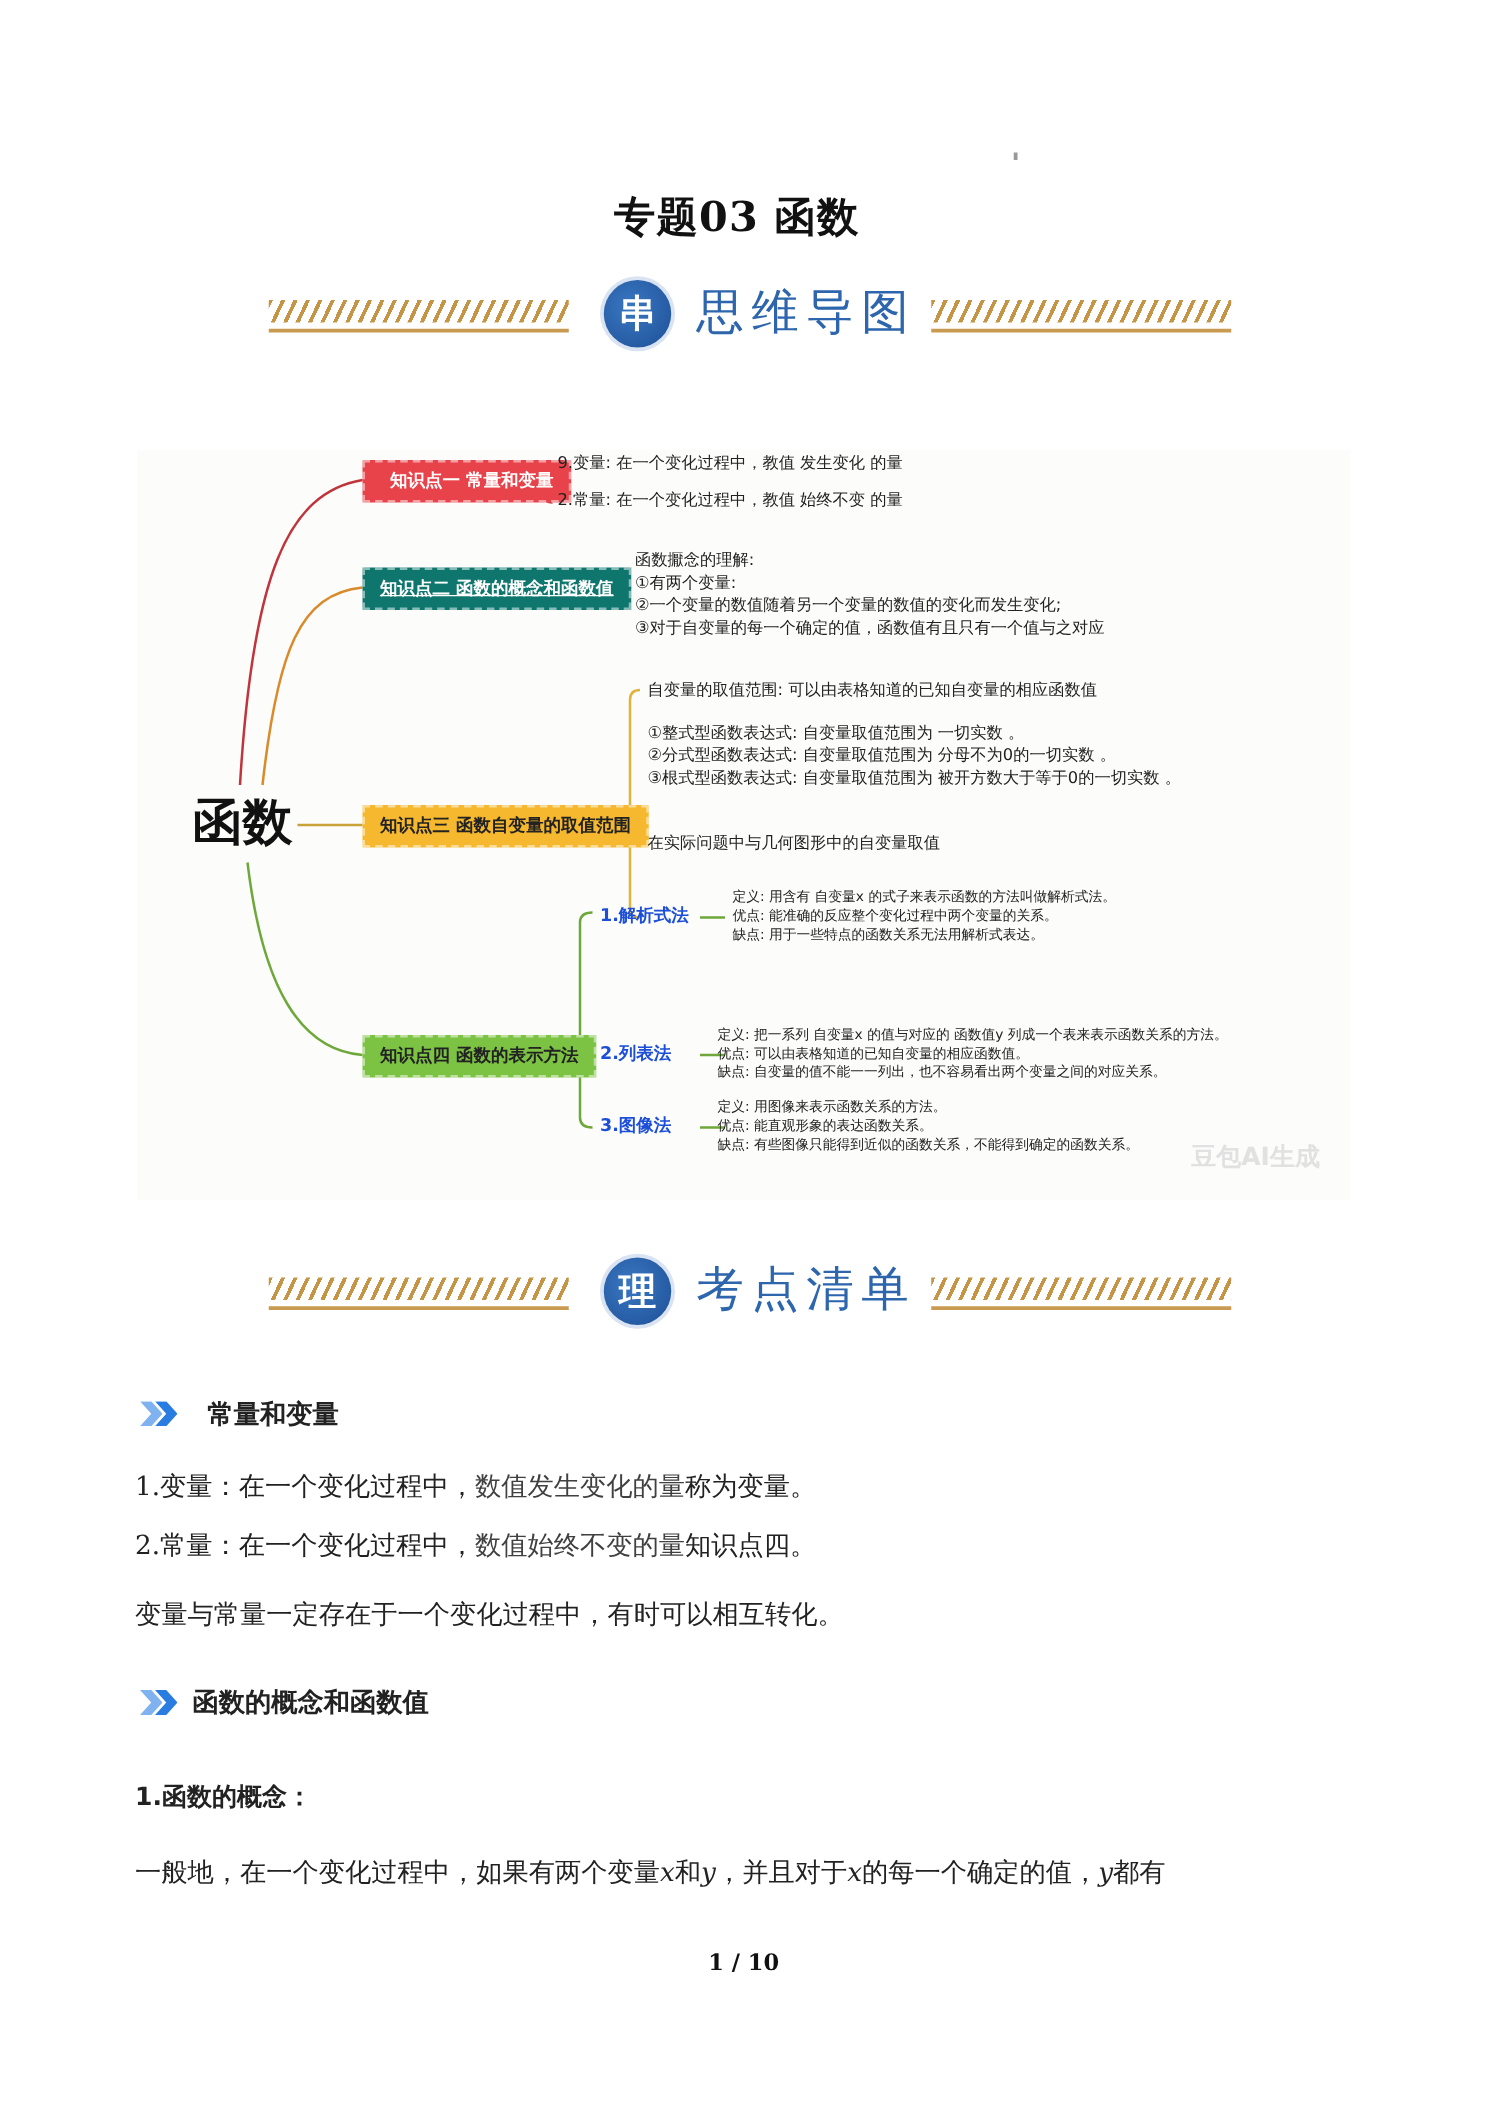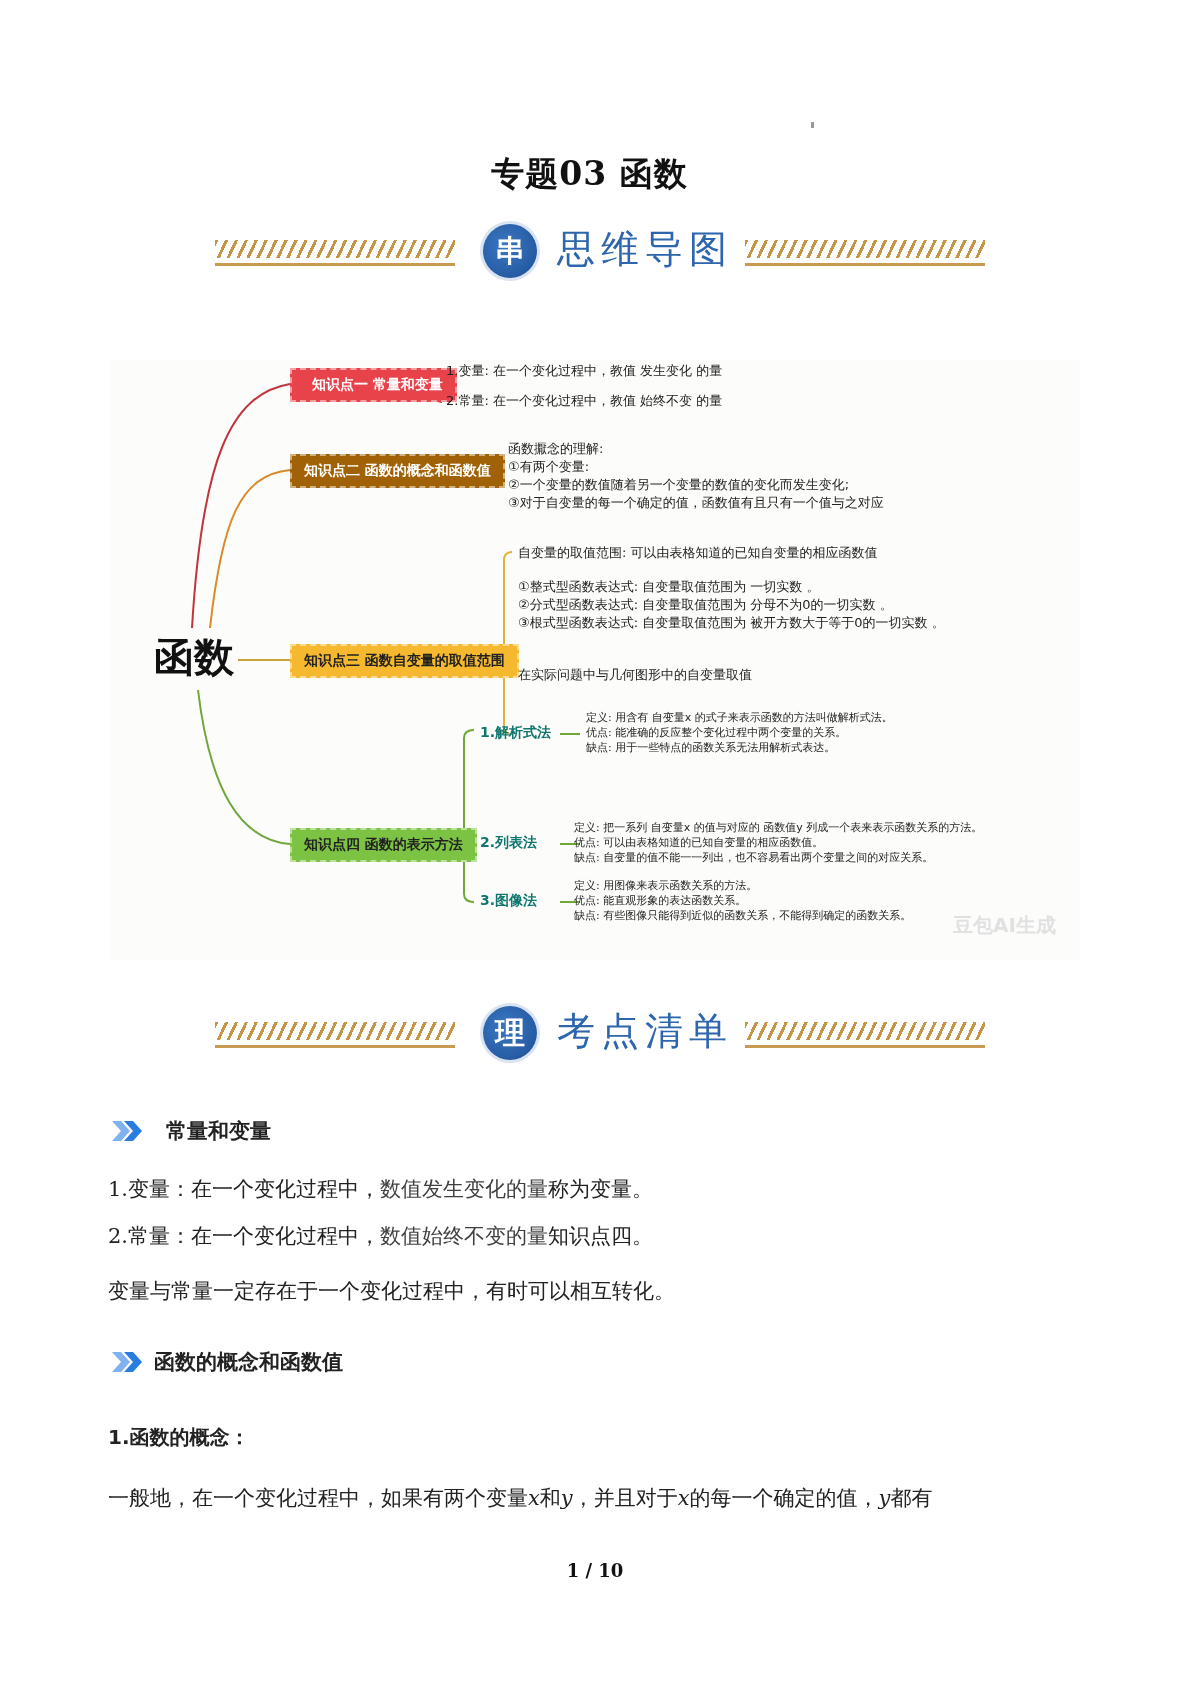--- a/index.html
+++ b/index.html
@@ -22,21 +22,21 @@
   .banner .btitle { position: absolute; left: 352px; top: 6px; font-size: 38px; color: #2e66ad; letter-spacing: 6px; font-family: "DejaVu Serif", serif; }
 
   
   .mindmap { left: 110px; top: 360px; width: 970px; height: 600px; background: #fcfcfb; }
   .mm-root { position: absolute; left: 44px; top: 270px; font-size: 40px; font-weight: bold; font-family: "DejaVu Sans", sans-serif; }
   .node { position: absolute; height: 34px; padding: 0 12px; display: flex; align-items: center; color: #fff;
     font-family: "DejaVu Sans", sans-serif; font-size: 14px; font-weight: bold; white-space: nowrap; border: 2px dashed rgba(255,255,255,0.5); }
   .node.dark { color: #222; }
   .mm-text { position: absolute; font-family: "DejaVu Sans", sans-serif; font-size: 13px; color: #222; white-space: nowrap; line-height: 18px; }
   .mm-small { font-size: 11px; line-height: 15px; }
-  .mm-method { position: absolute; font-family: "DejaVu Sans", sans-serif; font-size: 14px; color: #0f766e; font-weight: bold; text-align: right; }
+  .mm-method { position: absolute; font-family: "DejaVu Sans", sans-serif; font-size: 14px; color: #1d4ed8; font-weight: bold; text-align: right; }
   .watermark { position: absolute; left: 843px; top: 552px; font-family: "DejaVu Sans", sans-serif; font-size: 20px; font-weight: bold; color: rgba(220,220,220,0.85); }
   svg.lines { position: absolute; left: 0; top: 0; }
 
   
   .sec-head { left: 112px; display: flex; align-items: center; font-family: "DejaVu Sans", sans-serif; font-weight: bold; font-size: 21px; color: #222; }
   .chev { display: inline-block; width: 36px; height: 20px; position: relative; margin-right: 18px; }
   .chev span { position: absolute; top: 0; width: 18px; height: 20px; background: #2a7de0;
     clip-path: polygon(0 0, 50% 0, 100% 50%, 50% 100%, 0 100%, 50% 50%); }
   .chev span.a { left: 0; background: #7fb2ee; }
   .chev span.b { left: 12px; }
@@ -76,24 +76,24 @@
 
     <path d="M384 300 L 394 300 M 402 192 Q 394 192 394 200 L 394 300 L 394 302 Q 394 310 402 312 M 394 300 L 394 366 Q 394 374 402 374" stroke="#e0b43a" stroke-width="2" fill="none"></path>
 
     <path d="M338 484 L 354 484 M 364 370 Q 354 370 354 378 L 354 476 L 364 484 M 354 484 L 354 534 Q 354 542 364 542" stroke="#6ea83a" stroke-width="2" fill="none"></path>
     <path d="M450 374 L 470 374 M 450 484 L 470 484 M 450 542 L 470 542" stroke="#6ea83a" stroke-width="2" fill="none"></path>
   </svg>
 
   <div class="mm-root">函数</div>
 
   <div class="node" style="left:180px; top:8px; background:#e8434a;padding-left:20px;">知识点一 常量和变量</div>
-  <div class="mm-text" style="left:336px; top:2px;">1.变量: 在一个变化过程中，教值 发生变化 的量</div>
+  <div class="mm-text" style="left:336px; top:2px;">9.变量: 在一个变化过程中，教值 发生变化 的量</div>
   <div class="mm-text" style="left:336px; top:32px;">2.常量: 在一个变化过程中，教值 始终不变 的量</div>
 
-  <div class="node" style="left:180px; top:94px; background:#a16207;">知识点二 函数的概念和函数值</div>
+  <div class="node" style="left:180px; top:94px; background:#0f766e;text-decoration:underline;">知识点二 函数的概念和函数值</div>
   <div class="mm-text" style="left:398px; top:80px;">函数擫念的理解:</div>
   <div class="mm-text" style="left:398px; top:98px;">①有两个变量:</div>
   <div class="mm-text" style="left:398px; top:116px;">②一个变量的数值随着另一个变量的数值的变化而发生变化;</div>
   <div class="mm-text" style="left:398px; top:134px;">③对于自变量的每一个确定的值，函数值有且只有一个值与之对应</div>
 
   <div class="node dark" style="left:180px; top:284px; background:#f5b82e;">知识点三 函数自变量的取值范围</div>
   <div class="mm-text" style="left:408px; top:184px;">自变量的取值范围: 可以由表格知道的已知自变量的相应函数值</div>
   <div class="mm-text" style="left:408px; top:218px;">①整式型函数表达式: 自变量取值范围为 一切实数 。</div>
   <div class="mm-text" style="left:408px; top:236px;">②分式型函数表达式: 自变量取值范围为 分母不为0的一切实数 。</div>
   <div class="mm-text" style="left:408px; top:254px;">③根式型函数表达式: 自变量取值范围为 被开方数大于等于0的一切实数 。</div>

